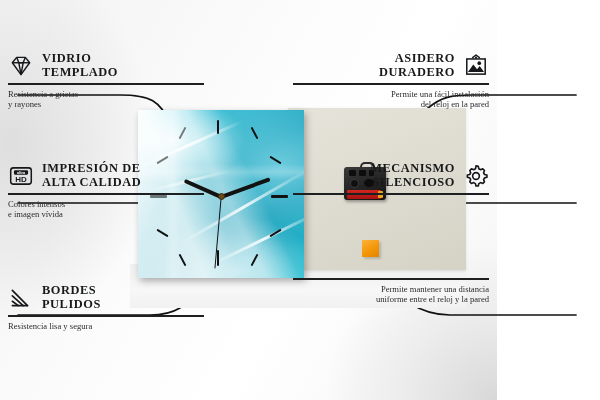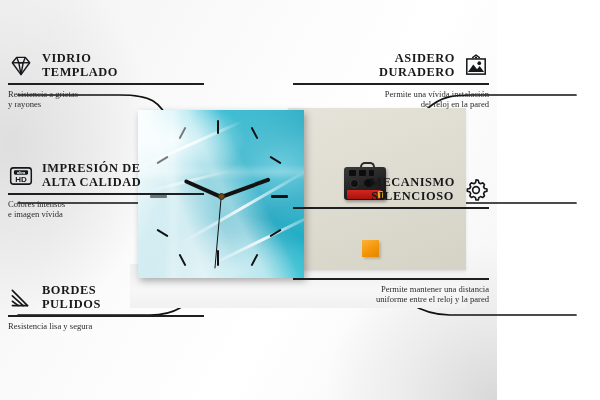--- a/index.html
+++ b/index.html
@@ -258,25 +258,25 @@
 DURADERO</div>
       <svg class="ficon" viewBox="0 0 24 24">
         <path d="M8.5 4.5 L12 1.8 L15.5 4.5" fill="none" stroke="#15171a" stroke-width="1.2" stroke-linejoin="round"></path>
         <circle cx="12" cy="4.2" r="1" fill="#15171a"></circle>
         <rect x="3.5" y="5.5" width="17" height="14" fill="none" stroke="#15171a" stroke-width="1.4"></rect>
         <path d="M4.6 17.6 L9.5 10.6 L13 15 L15.4 12 L19.4 17.6 Z" fill="#15171a"></path>
         <circle cx="15" cy="9.4" r="1.7" fill="#15171a"></circle>
       </svg>
     </div>
     <div class="frule"></div>
-    <div class="fdesc">Permite una vívida instalación
+    <div class="fdesc">Permite una fácil instalación
 del reloj en la pared</div>
   </div>
 
-  <div class="feat right" style="top:176px;text-align:center;">
+  <div class="feat right" style="top:162px;">
     <div class="fhead">
       <div class="ftitle">MECANISMO
 SILENCIOSO</div>
       <svg class="ficon" viewBox="0 0 24 24">
         <path d="M12 2.6 l2.1 .5 .5 2.2 1.6 .9 2.1-.8 1.5 1.5 -.8 2.1 .9 1.6 2.2 .5 0 2.1 -2.2 .5 -.9 1.6 .8 2.1 -1.5 1.5 -2.1-.8 -1.6 .9 -.5 2.2 -2.1 0 -.5-2.2 -1.6-.9 -2.1 .8 -1.5-1.5 .8-2.1 -.9-1.6 -2.2-.5 0-2.1 2.2-.5 .9-1.6 -.8-2.1 1.5-1.5 2.1 .8 1.6-.9 .5-2.2 Z" fill="none" stroke="#15171a" stroke-width="1.5" stroke-linejoin="round"></path>
         <circle cx="12" cy="12" r="3.1" fill="none" stroke="#15171a" stroke-width="1.5"></circle>
       </svg>
     </div>
     <div class="frule"></div>
   </div>

